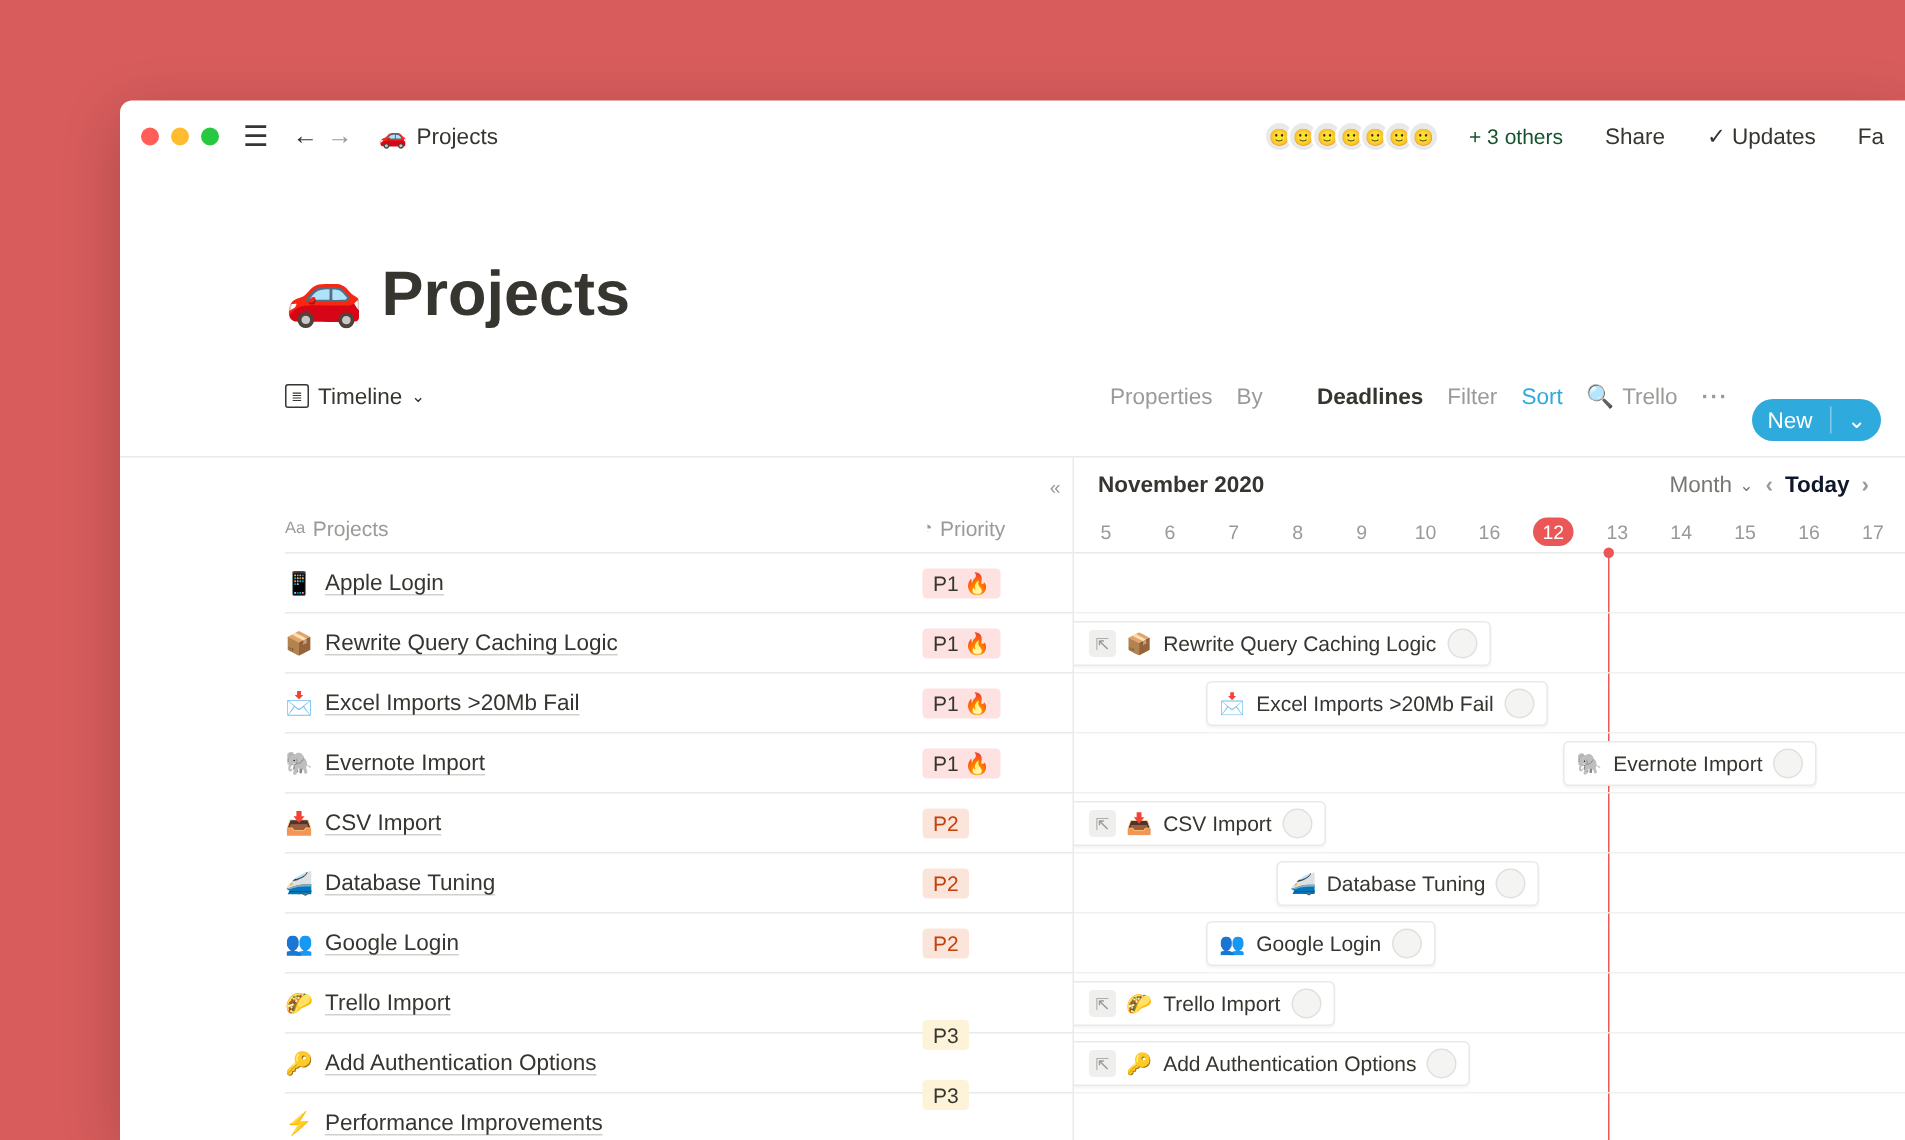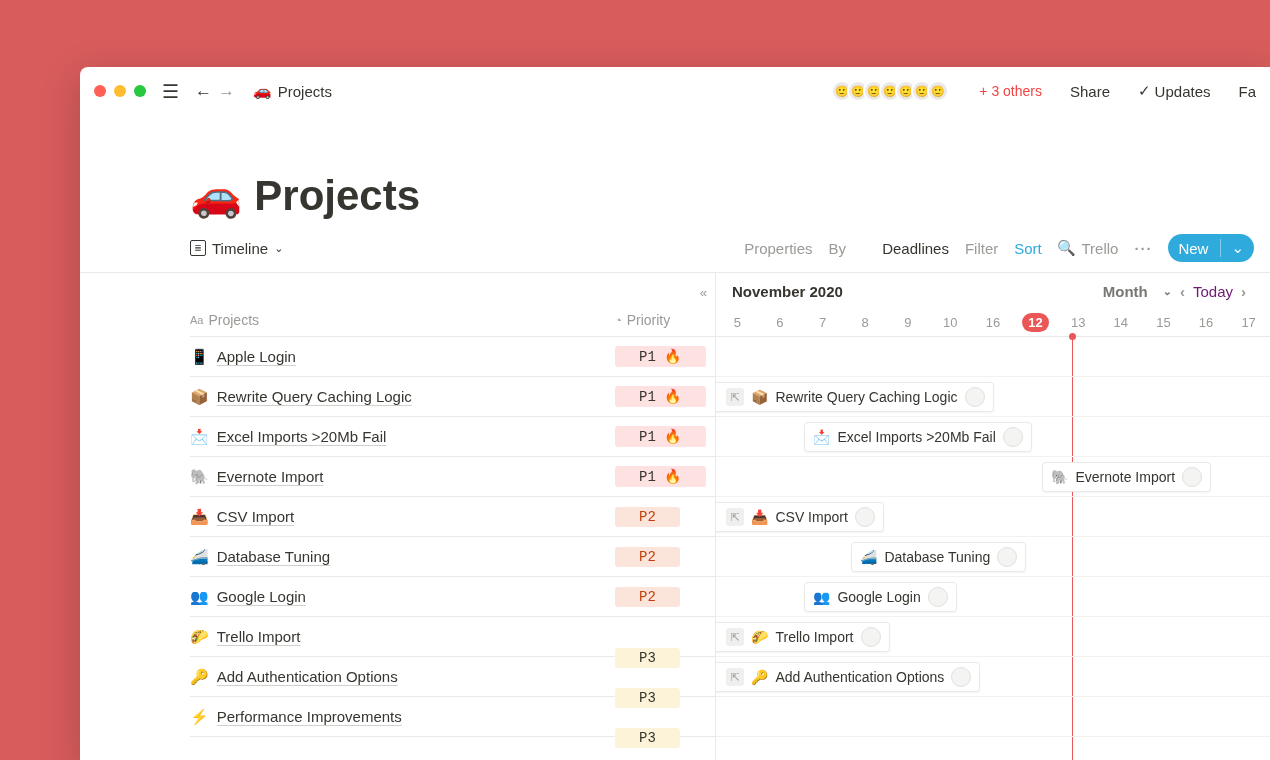--- a/index.html
+++ b/index.html
@@ -45,46 +45,46 @@
 .spacer { flex: 1; }
 .avatars { display: flex; }
 .avatar {
   width: 22px; height: 22px; border-radius: 50%;
   background: #e9e9e7; border: 2px solid #fff;
   margin-left: -6px;
   display: flex; align-items: center; justify-content: center;
   font-size: 11px;
 }
 .avatar:first-child { margin-left: 0; }
-.others { font-size: 14px; color: #ef4444; margin-left: 20px; }
+.others { font-size: 14px; color: #14532d; margin-left: 9px; }
 .tbaction { font-size: 15px; color: #37352f; margin-left: 18px; cursor: pointer; display: flex; align-items: center; gap: 4px; }
 
 .page-content { padding: 56px 0 0 110px; flex-shrink: 0; }
 .page-title { display: flex; align-items: center; gap: 12px; font-size: 42px; font-weight: 700; color: #37352f; }
 .page-icon { font-size: 42px; }
 
 .toolbar {
   display: flex; align-items: center;
   padding: 14px 16px 10px 0;
   margin-left: 110px;
   font-size: 15px;
   gap: 16px;
 }
 .view-sel { display: flex; align-items: center; gap: 6px; cursor: pointer; color: #37352f; font-weight: 500; }
 .view-icon { width: 16px; height: 16px; border: 1.5px solid #37352f; border-radius: 2px; display: inline-flex; align-items: center; justify-content: center; font-size: 9px; }
 .toolbar .muted { color: #9b9a97; cursor: pointer; }
 .toolbar .by { color: #9b9a97; }
-.toolbar .by strong { color: #37352f; font-weight: 400; padding-left: 32px; }
+.toolbar .by strong { color: #37352f; font-weight: 700; padding-left: 32px; }
 .toolbar .sort { color: #2eaadc; cursor: pointer; }
 .search { color: #9b9a97; cursor: pointer; display: flex; align-items: center; gap: 5px; }
 .more { color: #9b9a97; cursor: pointer; font-weight: bold; letter-spacing: 1px; }
 .newbtn {
   background: #2eaadc; color: #fff; padding: 5px 10px;
   border-radius: 14px; cursor: pointer; font-size: 15px; font-weight: 500;
-  display: flex; align-items: center;
+  display: flex; align-items: center; margin-top: 32px;
 }
 .newbtn .caret { margin-left: 12px; padding-left: 10px; border-left: 1px solid rgba(255,255,255,0.4); }
 
 .tablewrap {
   display: flex;
   border-top: 1px solid #e9e9e7;
   margin-left: 0;
   flex: 1;
 }
 .leftcol {
@@ -107,45 +107,44 @@
 .collapse { position: absolute; right: 8px; top: 12px; color: #9b9a97; cursor: pointer; font-size: 13px; }
 .row {
   height: 40px; display: flex; align-items: center;
   border-bottom: 1px solid #e9e9e7;
   font-size: 15px; color: #37352f;
 }
 .row .name { flex: 1; display: flex; align-items: center; gap: 8px; }
 .row .name .txt { text-decoration: underline; text-decoration-color: #d0d0ce; text-underline-offset: 3px; }
 .row .pri { width: 100px; }
 .tag {
-  display: inline-block; padding: 2px 24px; border-radius: 3px;
+  display: inline-block; padding: 2px 7px; border-radius: 3px;
   font-size: 14px;
-  font-family: Liberation Mono, monospace;
 }
 .tag.p1 { background: #fde2e1; color: #37352f; }
 .tag.p2 { background: #fbe5db; color: #c2410c; }
 .tag.p3 { background: #fcf3d8; color: #37352f; margin-top: 42px; }
 
 .rightcol { flex: 1; overflow: hidden; position: relative; }
 .rhead1 {
   height: 36px; display: flex; align-items: center;
   padding: 0 16px; font-size: 15px; font-weight: 600; color: #37352f;
 }
 .rhead1 .rspacer { flex: 1; }
-.rhead1 .dd { color: #787774; font-weight: 700; cursor: pointer; display: flex; align-items: center; gap: 15px; }
+.rhead1 .dd { color: #787774; font-weight: 400; cursor: pointer; display: flex; align-items: center; gap: 5px; }
 .rhead1 .rnav { color: #9b9a97; cursor: pointer; margin: 0 8px; }
-.rhead1 .today { font-weight: 400; color: #701a75; cursor: pointer; }
+.rhead1 .today { font-weight: 700; color: #0f172a; cursor: pointer; }
 .dayrow {
   height: 28px; display: flex; align-items: center;
   font-size: 13px; color: #9b9a97;
   border-bottom: 1px solid #e9e9e7;
 }
 .daycell { width: 47px; text-align: center; position: relative; }
 .daycell.today span {
-  background: #eb5757; color: #fff; padding: 2px 6px; border-radius: 10px; font-weight: 700;
+  background: #eb5757; color: #fff; padding: 2px 6px; border-radius: 10px; font-weight: 400;
 }
 .nowmark {
   position: absolute; top: 63px; bottom: 0; width: 1px; background: #eb5757;
   left: 356px;
 }
 .nowmark::before {
   content: ""; position: absolute; top: -3px; left: -3px;
   width: 7px; height: 7px; border-radius: 50%; background: #eb5757;
 }
 .tlrow { height: 40px; border-bottom: 1px solid #f1f1ef; position: relative; }

